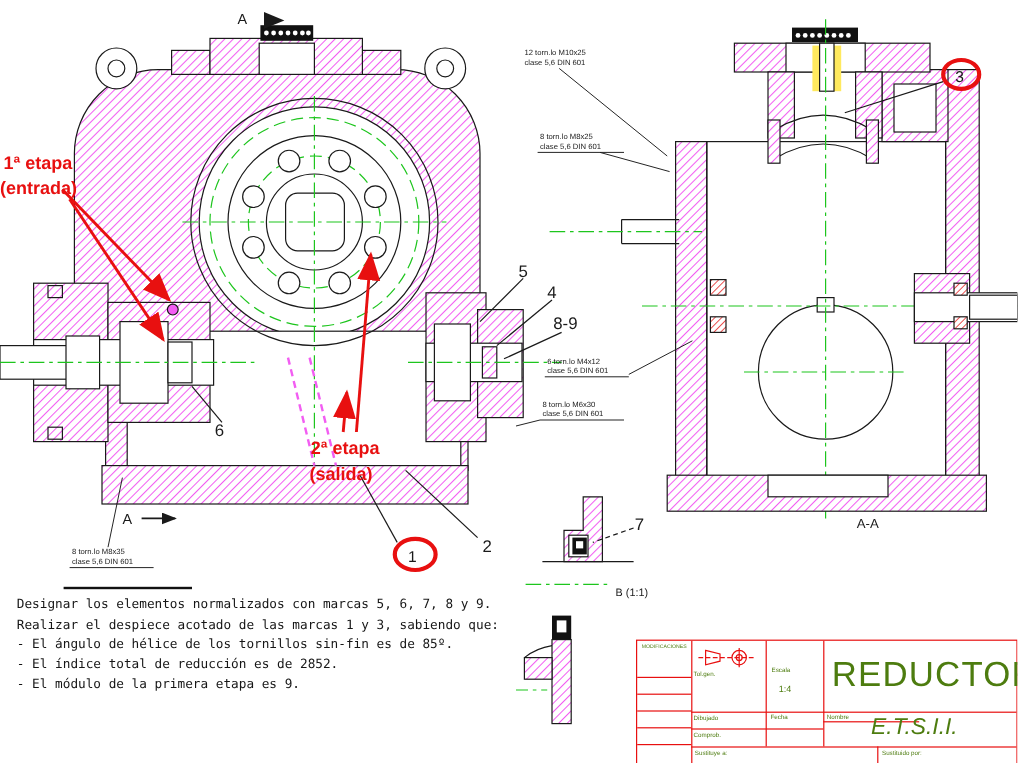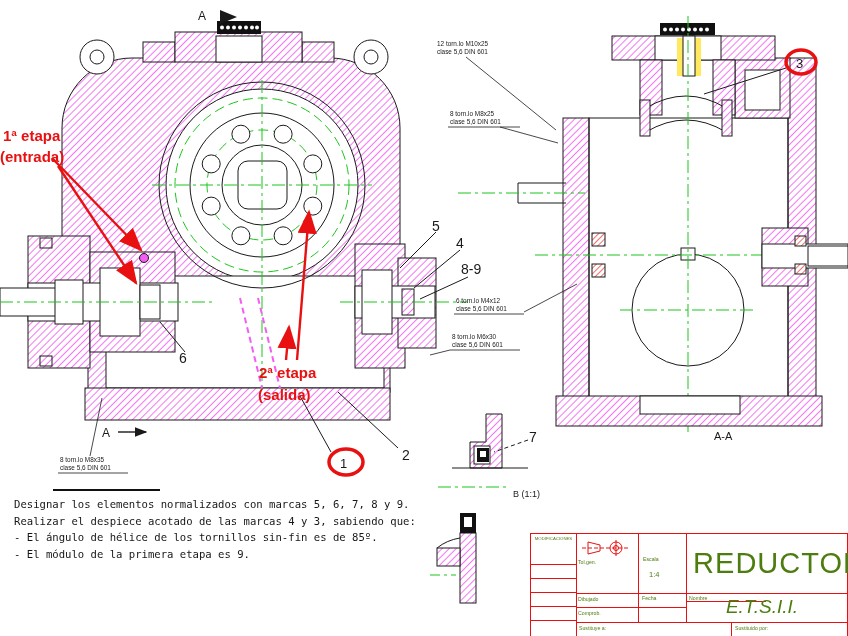--- a/index.html
+++ b/index.html
@@ -263,22 +263,23 @@
     <text x="452" y="339">8 torn.lo M6x30</text>
     <text x="452" y="347">clase 5,6 DIN 601</text>
     <text x="60" y="462">8 torn.lo M8x35</text>
     <text x="60" y="470">clase 5,6 DIN 601</text>
   </g>
 </svg>
 
 <div class="task-underline"></div>
 <div class="tasks">
   <div>Designar los elementos normalizados con marcas 5, 6, 7, 8 y 9.</div>
-  <div>Realizar el despiece acotado de las marcas 4 y 3, sabiendo que:</div>
+  <div>Realizar el despiece acotado de las marcas 1 y 3, sabiendo que:</div>
   <div>- El ángulo de hélice de los tornillos sin-fin es de 85º.</div>
+  <div>- El índice total de reducción es de 2852.</div>
   <div>- El módulo de la primera etapa es 9.</div>
 </div>
 
 <div class="tb">
   <div class="vl" style="left:45px;top:0;height:102px;"></div>
   <div class="hl" style="left:0;top:30px;width:45px;"></div>
   <div class="hl" style="left:0;top:44px;width:45px;"></div>
   <div class="hl" style="left:0;top:58px;width:45px;"></div>
   <div class="hl" style="left:0;top:72px;width:45px;"></div>
   <div class="hl" style="left:0;top:86px;width:45px;"></div>

